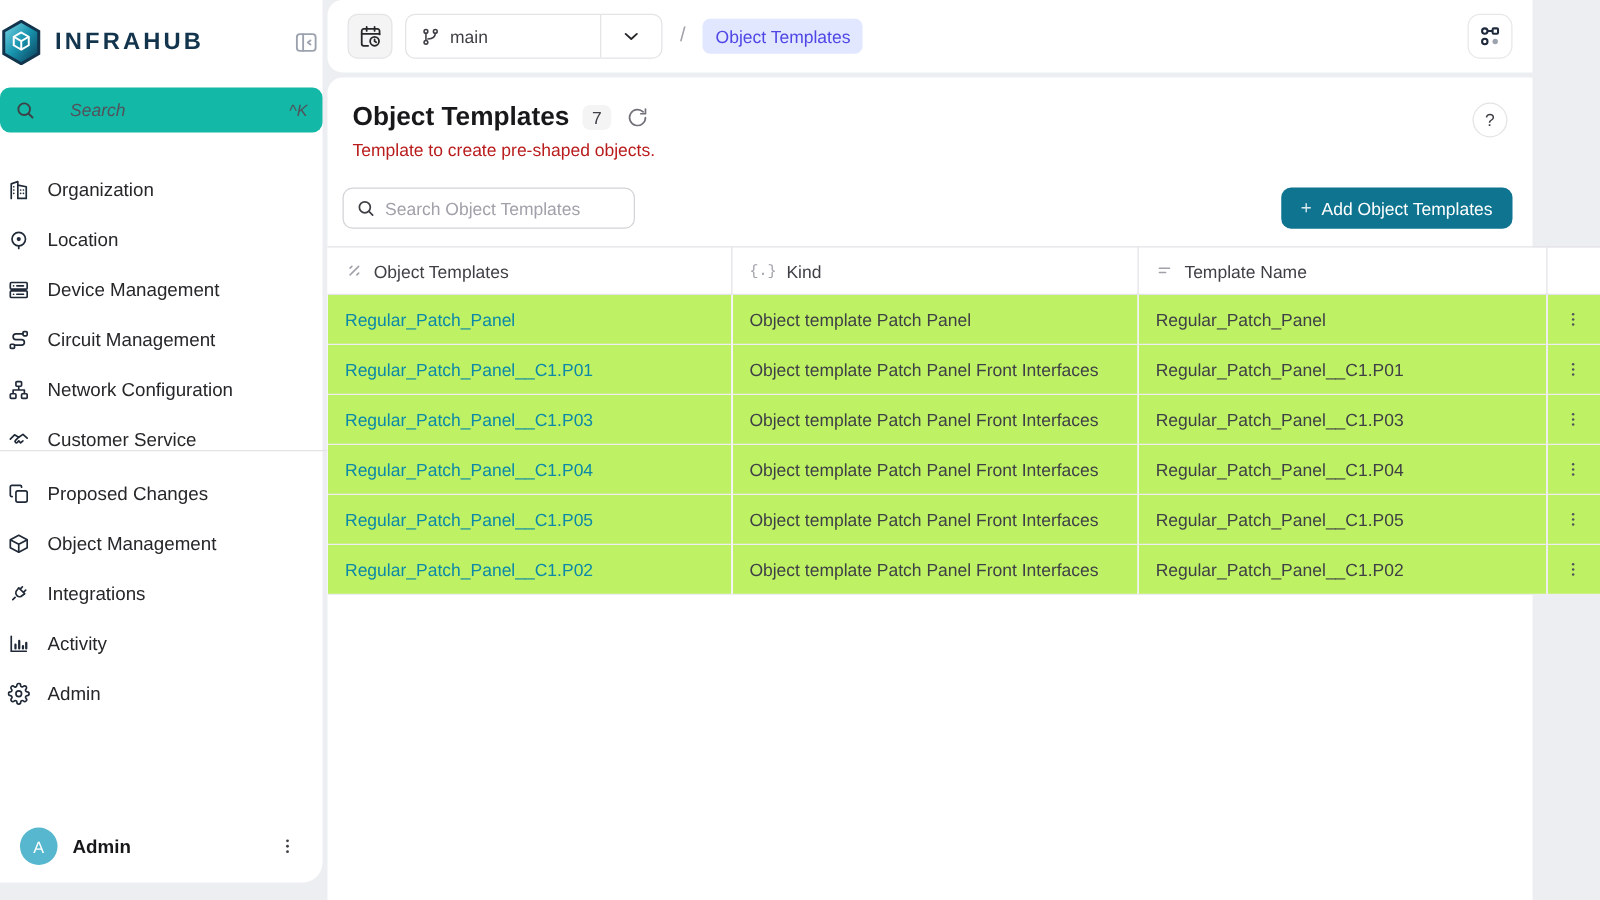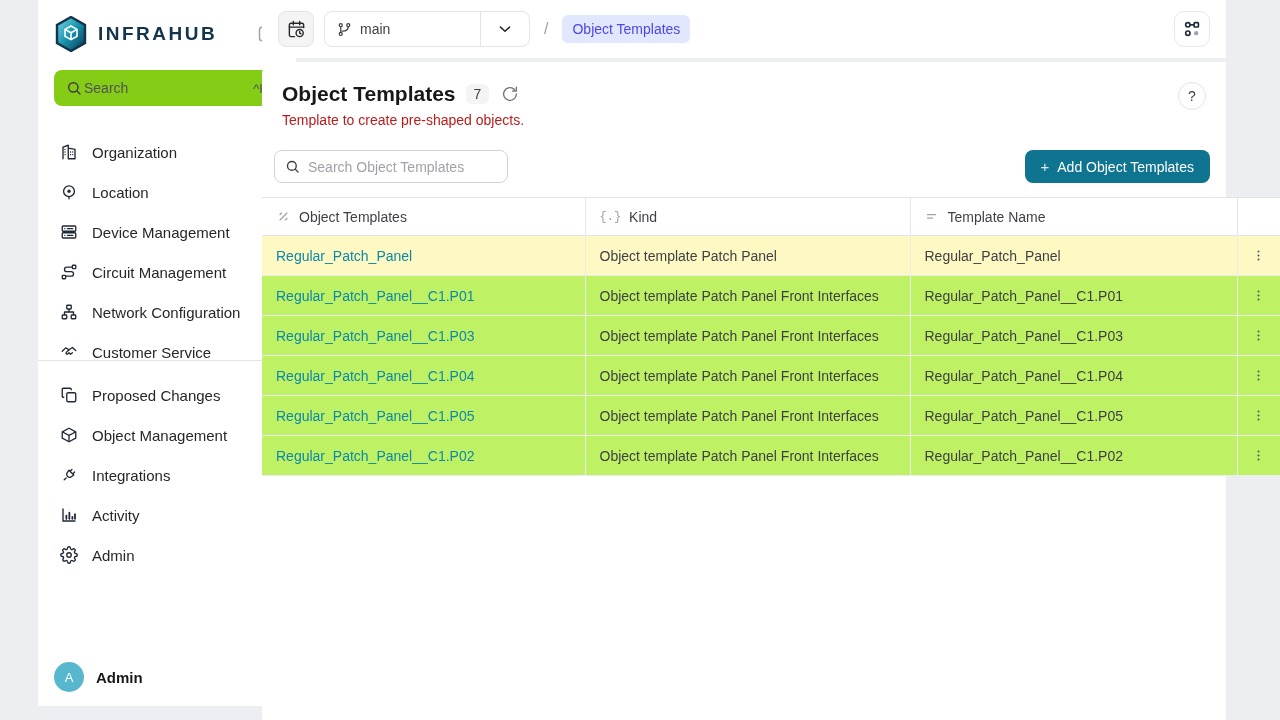--- a/index.html
+++ b/index.html
@@ -6,30 +6,30 @@
   html,body { width:1280px; height:720px; overflow:hidden; }
   body {
     font-family:"Liberation Sans","DejaVu Sans",sans-serif;
     background:#edeef1; color:#27272a; font-size:14px;
   }
   svg { display:block; }
 
   
   .sidebar {
     position:absolute; left:0; top:0; width:258px; height:706px;
-    background:#fff; border-radius:0 0 16px 0; padding:14px 16px;margin-left:38px;
+    background:#fff; border-radius:0 0 16px 0; padding:14px 0;
   }
   .logo-row { display:flex; align-items:center; height:40px; }
   .logo-mark { width:34px; height:36px; margin-right:10px; }
   .logo-text { font-size:19px; font-weight:800; letter-spacing:2.5px; color:#12344d; }
   .collapse-btn { margin-left:auto; width:26px; height:26px; border:none; background:transparent;
     display:flex; align-items:center; justify-content:center; cursor:pointer; border-radius:6px; }
   .side-search {
-    margin-top:16px; height:36px; background:#84cc16; border-radius:8px;
-    display:flex; align-items:center; padding:0 12px; gap:2px; cursor:pointer;
+    margin-top:16px; height:36px; background:#14b8a6; border-radius:8px;
+    display:flex; align-items:center; padding:0 12px; gap:28px; cursor:pointer;font-style:italic;
   }
   .side-search .ph { color:#52525b; font-size:14px; }
   .side-search .kbd { margin-left:auto; color:#52525b; font-size:13px; }
   .nav-group-1 { margin-top:26px; height:228px; overflow:hidden; }
   .nav-divider { border-top:1px solid #e4e4e7; margin:0 -16px; }
   .nav-group-2 { margin-top:14px; }
   .nav-item {
     display:flex; align-items:center; gap:14px; height:40px; padding:0 6px;
     font-size:15px; font-weight:500; color:#27272a; border-radius:8px; cursor:pointer;
   }
@@ -109,21 +109,21 @@
   }
   .grid thead th:not(:last-child) { border-right:1px solid #e4e4e7; }
   .th-inner { display:flex; align-items:center; gap:8px; }
   .col-icon { color:#a1a1aa; }
   .kind-glyph { color:#a1a1aa; font-size:12px; font-family:"Liberation Mono","DejaVu Sans Mono",monospace; }
   .grid tbody td {
     height:40px; border-bottom:1px solid #ededf0; padding:0 0 0 14px;
     font-size:14px; color:#3f3f46; background:#bef264; overflow:hidden; white-space:nowrap;
   }
   .grid tbody td:not(:last-child) { border-right:1px solid #ededf0; }
-  .grid tbody tr.shaded td { background:#fef9c3; }
+  .grid tbody tr.shaded td { background:#bef264; }
   .grid a.row-link { color:#0d88a8; text-decoration:none; cursor:pointer; }
   .grid td.actions { padding:0; text-align:center; }
   .row-kebab { border:none; background:transparent; cursor:pointer; padding:6px; color:#52525b; }
 </style>
 </head>
 <body>
 
 <aside class="sidebar">
   <div class="logo-row">
     <span class="logo-mark">

